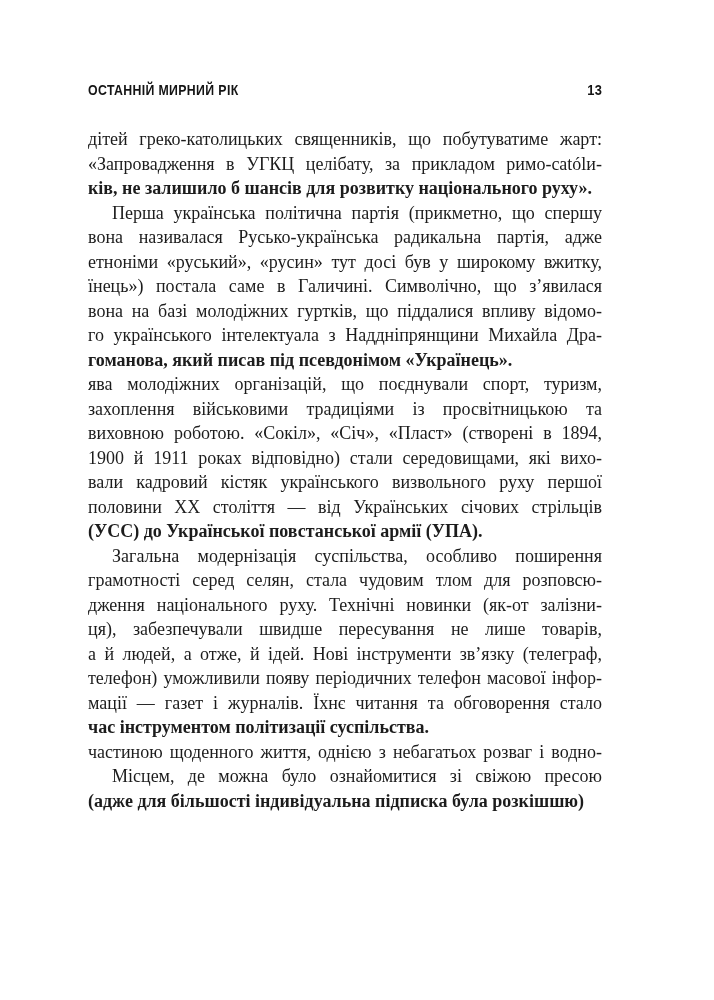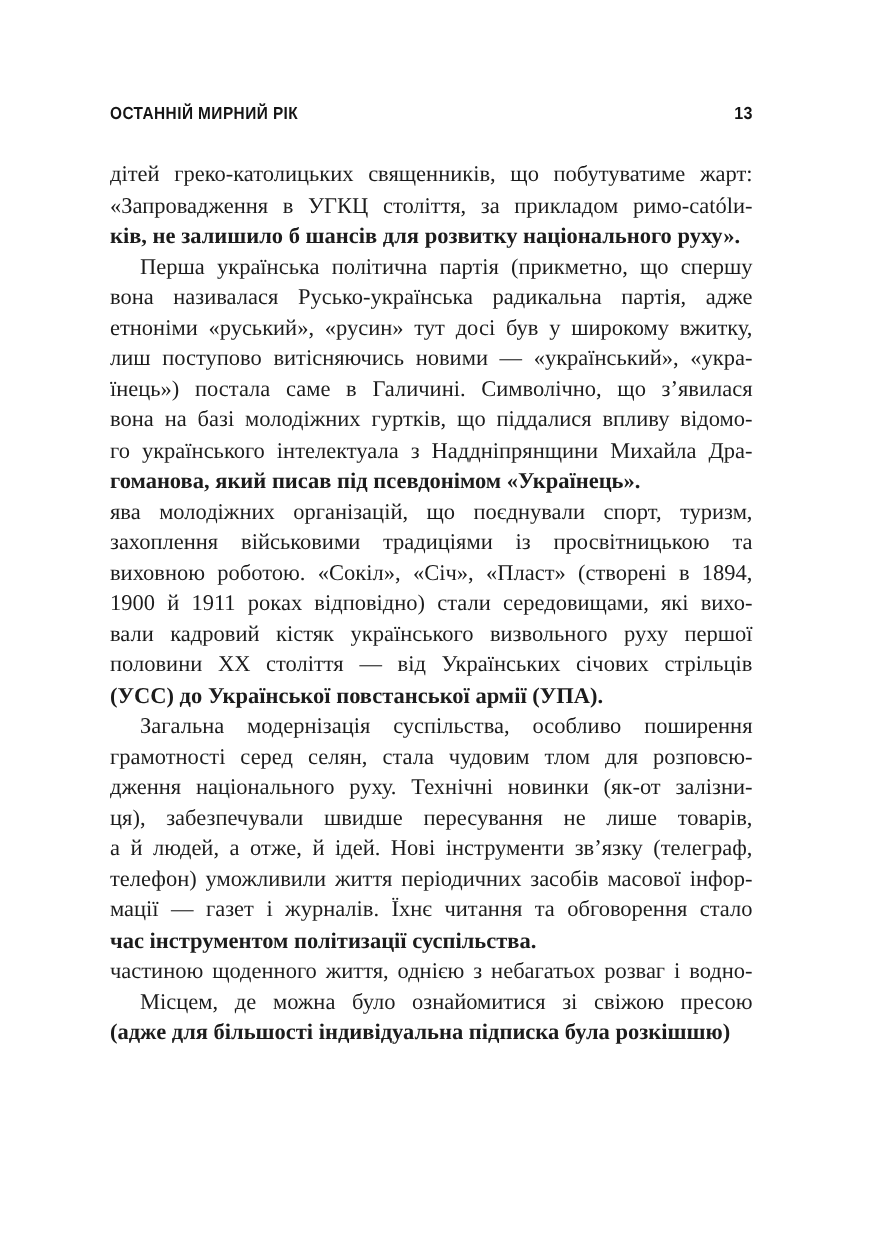--- a/index.html
+++ b/index.html
@@ -65,42 +65,41 @@
 </head>
 <body>
 
 <div class="page">
   <div class="page-header">
     <span class="running-title">ОСТАННІЙ МИРНИЙ РІК</span>
     <span class="page-number">13</span>
   </div>
   <div class="body-text" id="body-text">
       <div class="text-line">дітей греко-католицьких священників, що побутуватиме жарт:</div>
-      <div class="text-line">«Запровадження в УГКЦ століття, за прикладом римо-católи-</div>
+      <div class="text-line">«Запровадження в УГКЦ целібату, за прикладом римо-católи-</div>
       <div class="text-line para-end">ків, не залишило б шансів для розвитку національного руху».</div>
       <div class="text-line indent">Перша українська політична партія (прикметно, що спершу</div>
       <div class="text-line">вона називалася Русько-українська радикальна партія, адже</div>
       <div class="text-line">етноніми «руський», «русин» тут досі був у широкому вжитку,</div>
-      <div class="text-line">лиш поступово витісняючись новими — «український», «укра-</div>
       <div class="text-line">їнець») постала саме в Галичині. Символічно, що з’явилася</div>
       <div class="text-line">вона на базі молодіжних гуртків, що піддалися впливу відомо-</div>
       <div class="text-line">го українського інтелектуала з Наддніпрянщини Михайла Дра-</div>
       <div class="text-line para-end">гоманова, який писав під псевдонімом «Українець».</div>
       <div class="text-line">ява молодіжних організацій, що поєднували спорт, туризм,</div>
       <div class="text-line">захоплення військовими традиціями із просвітницькою та</div>
       <div class="text-line">виховною роботою. «Сокіл», «Січ», «Пласт» (створені в 1894,</div>
       <div class="text-line">1900 й 1911 роках відповідно) стали середовищами, які вихо-</div>
       <div class="text-line">вали кадровий кістяк українського визвольного руху першої</div>
       <div class="text-line">половини ХХ століття — від Українських січових стрільців</div>
       <div class="text-line para-end">(УСС) до Української повстанської армії (УПА).</div>
       <div class="text-line indent">Загальна модернізація суспільства, особливо поширення</div>
       <div class="text-line">грамотності серед селян, стала чудовим тлом для розповсю-</div>
       <div class="text-line">дження національного руху. Технічні новинки (як-от залізни-</div>
       <div class="text-line">ця), забезпечували швидше пересування не лише товарів,</div>
       <div class="text-line">а й людей, а отже, й ідей. Нові інструменти зв’язку (телеграф,</div>
-      <div class="text-line">телефон) уможливили життя періодичних засобів масової інфор-</div>
+      <div class="text-line">телефон) уможливили появу періодичних телефон масової інфор-</div>
       <div class="text-line">мації — газет і журналів. Їхнє читання та обговорення стало</div>
       <div class="text-line para-end">час інструментом політизації суспільства.</div>
       <div class="text-line">частиною щоденного життя, однією з небагатьох розваг і водно-</div>
       <div class="text-line indent">Місцем, де можна було ознайомитися зі свіжою пресою</div>
       <div class="text-line para-end">(адже для більшості індивідуальна підписка була розкішшю)</div>
     </div>
 </div>
 
 </body></html>

